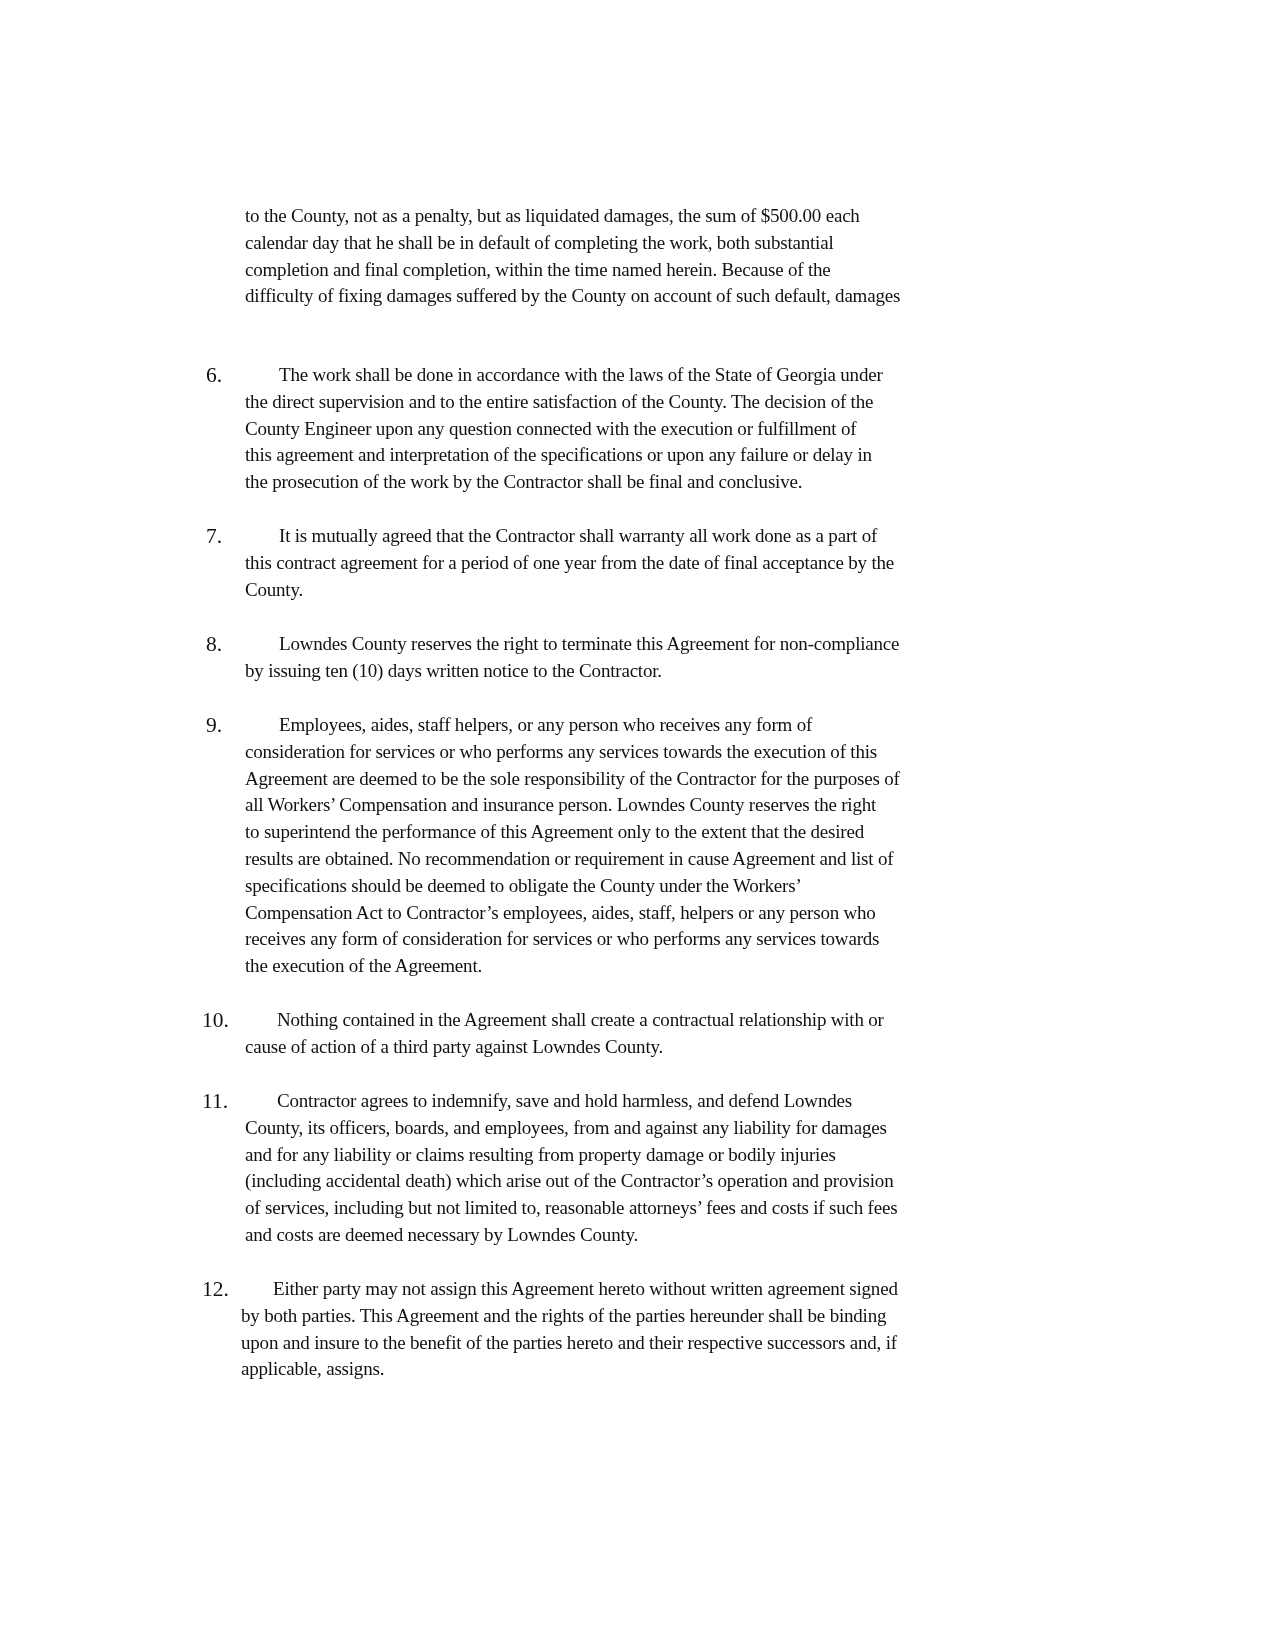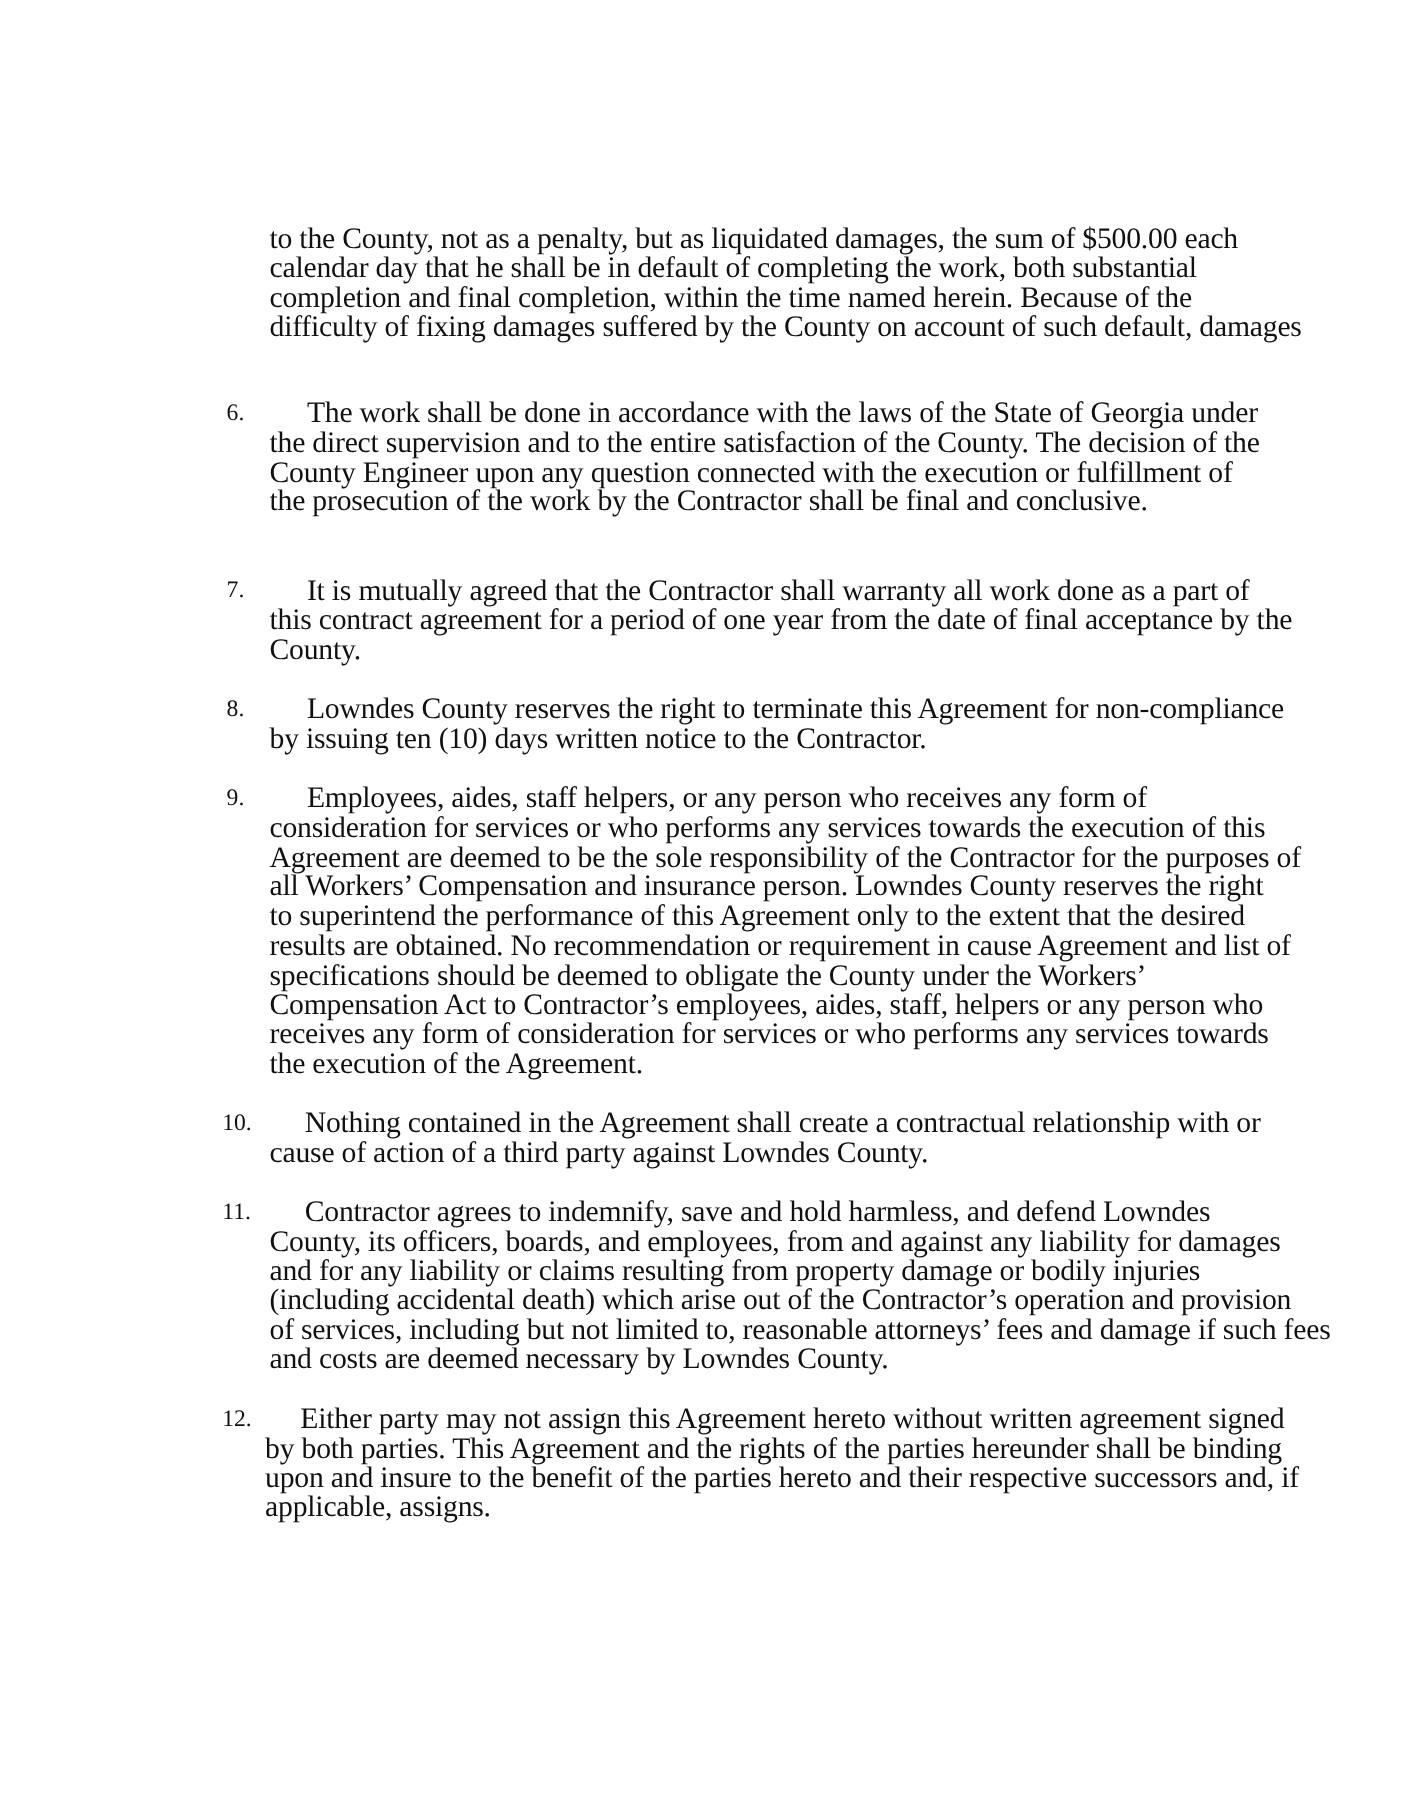--- a/index.html
+++ b/index.html
@@ -20,21 +20,21 @@
       left: 0;
       top: 0;
       width: 1275px;
       height: 1651px;
       background: #ffffff;
     }
     .para {
       position: absolute;
       left: 245px;
       width: 820px;
-      font-size: 27px;
+      font-size: 19px;
       line-height: 26.8px;
       text-align: justify;
       letter-spacing: -0.2px;
       word-spacing: 0px;
     }
     .para .line {
       display: block;
       text-align: justify;
       text-align-last: justify;
       white-space: nowrap;
@@ -60,20 +60,21 @@
     <span class="line" style="word-spacing: 0px; text-align-last: left;">calendar day that he shall be in default of completing the work, both substantial</span>
     <span class="line" style="word-spacing: 0px; text-align-last: left;">completion and final completion, within the time named herein.  Because of the</span>
     <span class="line" style="word-spacing: 0px; text-align-last: left;">difficulty of fixing damages suffered by the County on account of such default, damages</span>
   </div>
 
   <span class="num" style="top:362px; left:206px;">6.</span>
   <div class="para" style="top:362px;">
     <span class="line" style="padding-left: 34px; word-spacing: 0px; text-align-last: left;">The work shall be done in accordance with the laws of the State of Georgia under</span>
     <span class="line" style="word-spacing: 0px; text-align-last: left;">the direct supervision and to the entire satisfaction of the County.  The decision of the</span>
     <span class="line" style="word-spacing: 0px; text-align-last: left;">County Engineer upon any question connected with the execution or fulfillment of</span>
+    <span class="line" style="word-spacing: 0px; text-align-last: left;">this agreement and interpretation of the specifications or upon any failure or delay in</span>
     <span class="line last">the prosecution of the work by the Contractor shall be final and conclusive.</span>
   </div>
 
   <span class="num" style="top:523px; left:206px;">7.</span>
   <div class="para" style="top:523px;">
     <span class="line" style="padding-left: 34px; word-spacing: 0px; text-align-last: left;">It is mutually agreed that the Contractor shall warranty all work done as a part of</span>
     <span class="line" style="word-spacing: 0px; text-align-last: left;">this contract agreement for a period of one year from the date of final acceptance by the</span>
     <span class="line last">County.</span>
   </div>
 
@@ -102,21 +103,21 @@
     <span class="line" style="padding-left: 32px; word-spacing: 0px; text-align-last: left;">Nothing contained in the Agreement shall create a contractual relationship with or</span>
     <span class="line last">cause of action of a third party against Lowndes County.</span>
   </div>
 
   <span class="num" style="top:1088px; left:202px;">11.</span>
   <div class="para" style="top:1088px;">
     <span class="line" style="padding-left: 32px; word-spacing: 0px; text-align-last: left;">Contractor agrees to indemnify, save and hold harmless, and defend Lowndes</span>
     <span class="line" style="word-spacing: 0px; text-align-last: left;">County, its officers, boards, and employees, from and against any liability for damages</span>
     <span class="line" style="word-spacing: 0px; text-align-last: left;">and for any liability or claims resulting from property damage or bodily injuries</span>
     <span class="line" style="word-spacing: 0px; text-align-last: left;">(including accidental death) which arise out of the Contractor’s operation and provision</span>
-    <span class="line" style="word-spacing: 0px; text-align-last: left;">of services, including but not limited to, reasonable attorneys’ fees and damage if such fees</span>
+    <span class="line" style="word-spacing: 0px; text-align-last: left;">of services, including but not limited to, reasonable attorneys’ fees and costs if such fees</span>
     <span class="line last">and costs are deemed necessary by Lowndes County.</span>
   </div>
 
   <span class="num" style="top:1276px; left:202px;">12.</span>
   <div class="para" style="top:1276px; left:241px;">
     <span class="line" style="padding-left: 32px; word-spacing: 0px; text-align-last: left;">Either party may not assign this Agreement hereto without written agreement signed</span>
     <span class="line" style="word-spacing: 0px; text-align-last: left;">by both parties.  This Agreement and the rights of the parties hereunder shall be binding</span>
     <span class="line" style="word-spacing: 0px; text-align-last: left;">upon and insure to the benefit of the parties hereto and their respective successors and, if</span>
     <span class="line last">applicable, assigns.</span>
   </div>

